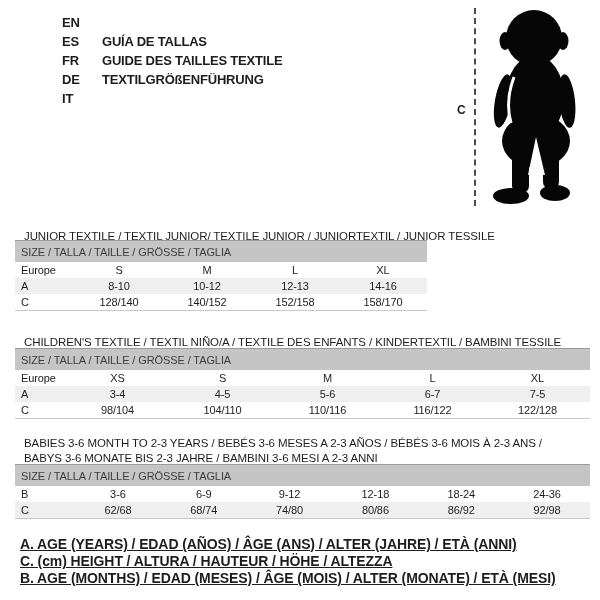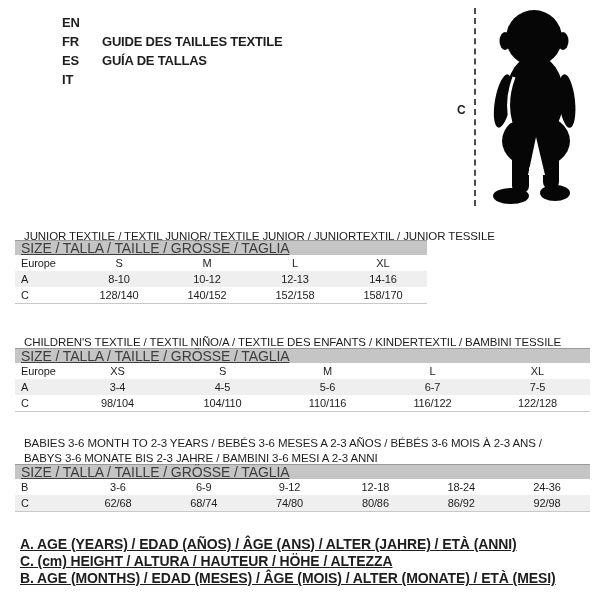--- a/index.html
+++ b/index.html
@@ -19,47 +19,51 @@
   .silhouette{position:absolute;left:483px;top:5px;width:112px;height:202px;}
   
   .table-title{position:absolute;left:24px;font-weight:normal;font-size:11.5px;line-height:15px;letter-spacing:-0.1px;white-space:pre-line;margin-top:12px;}
   .t1-title{top:217px;}
   .t2-title{top:323px;}
   .t3-title{top:424px;}
   .size-table{position:absolute;left:15px;border-bottom:1px solid #c9c9c9;}
   .t1{top:240px;width:412px;}
   .t2{top:348px;width:575px;}
   .t3{top:464px;width:575px;}
-  .size-band{height:15px;background:#c5c5c5;border-top:1px solid #9a9a9a;display:flex;align-items:center;
-             padding-left:6px;font-size:14px;color:#3d3d3d;letter-spacing:-0.1px;box-sizing:border-box;text-decoration:underline;}
+  .size-band{height:22px;background:#c5c5c5;border-top:1px solid #9a9a9a;display:flex;align-items:center;
+             padding-left:6px;font-size:11px;color:#3d3d3d;letter-spacing:-0.1px;box-sizing:border-box;}
   .trow{display:flex;height:16px;align-items:center;font-size:11px;letter-spacing:-0.1px;}
   .trow.striped{background:#efefef;}
   .tlabel{flex:none;padding-left:6px;box-sizing:border-box;}
   .t1 .tlabel{width:60px;}
   .t2 .tlabel{width:50px;}
   .t3 .tlabel{width:60px;}
   .tcell{flex:1;text-align:center;}
   
   .notes{position:absolute;left:20px;top:536px;}
   .note{font-weight:bold;font-size:14px;line-height:17px;letter-spacing:-0.1px;white-space:nowrap;text-decoration:underline;}
 </style>
 </head>
 <body>
 
 <div class="lang-list">
     <div class="lang-row">
       <div class="lang-code">EN</div>
     </div>
     <div class="lang-row">
+      <div class="lang-code">ES</div>
+      <div class="lang-title">GUÍA DE TALLAS</div>
+    </div>
+    <div class="lang-row">
       <div class="lang-code">FR</div>
       <div class="lang-title">GUIDE DES TAILLES TEXTILE</div>
     </div>
     <div class="lang-row">
-      <div class="lang-code">ES</div>
-      <div class="lang-title">GUÍA DE TALLAS</div>
+      <div class="lang-code">DE</div>
+      <div class="lang-title">TEXTILGRÖßENFÜHRUNG</div>
     </div>
     <div class="lang-row">
       <div class="lang-code">IT</div>
     </div>
   </div>
 
 <div class="measure-line"></div>
 <div class="measure-label">C</div>
 <svg class="silhouette" viewBox="0 0 112 202" xmlns="http://www.w3.org/2000/svg">
   <g fill="#060606">

